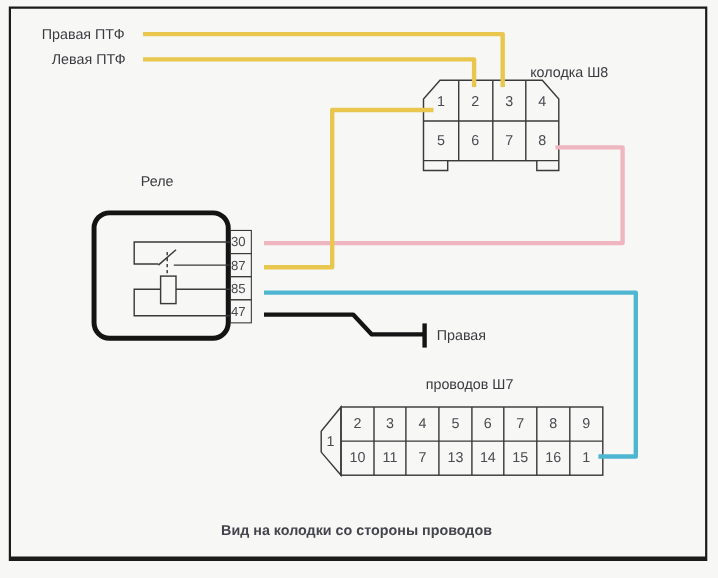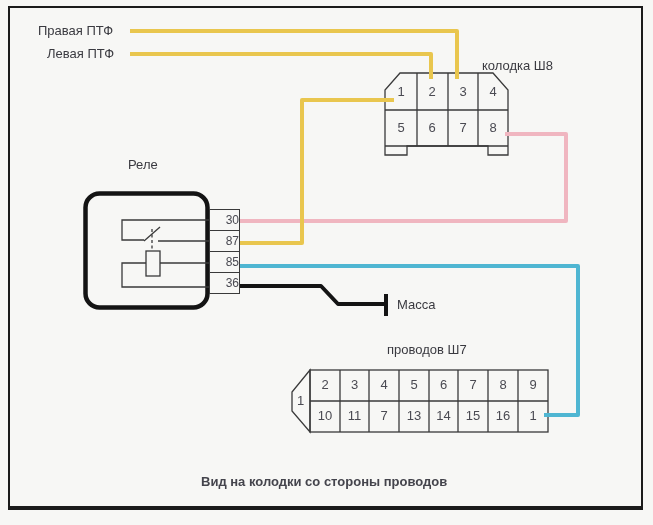--- a/index.html
+++ b/index.html
@@ -22,23 +22,23 @@
   }
   .caption{font-weight:bold;color:#44444c;}
   .num{
     position:absolute;font-size:13px;color:#4a4a52;text-align:center;
     line-height:14px;
   }
   .relay-pins{
     position:absolute;left:209px;top:209px;width:31px;
   }
   .relay-pin{
-    box-sizing:border-box;width:31px;height:22px;margin-top:-1px;
+    box-sizing:border-box;width:20px;height:22px;margin-top:-1px;
     border:1px solid #3a3a3a;
-    font-size:12px;color:#4a4a52;text-align:right;line-height:20px;
+    font-size:12px;color:#4a4a52;text-align:left;line-height:20px;
   }
   .relay-pin:first-child{margin-top:0;}
 </style>
 </head>
 <body>
 
 <div id="stage">
 
   <div class="frame"></div>
 
@@ -86,28 +86,28 @@
       <polyline points="240,286 321,286 338,304 386,304" stroke="#141414"></polyline>
       <line x1="386" y1="294" x2="386" y2="316" stroke="#141414"></line>
     </g>
   </svg>
 
   <div class="lbl" style="left:38px;top:24px">Правая ПТФ</div>
   <div class="lbl" style="left:47px;top:47px">Левая ПТФ</div>
   <div class="lbl" style="left:128px;top:158px">Реле</div>
   <div class="lbl" style="left:482px;top:59px">колодка Ш8</div>
   <div class="lbl" style="left:387px;top:343px">проводов Ш7</div>
-  <div class="lbl" style="left:397px;top:298px">Масса</div>
+  <div class="lbl" style="left:397px;top:298px">Правая</div>
   <div class="lbl caption" style="left:201px;top:475px">Вид на колодки со стороны проводов</div>
 
   <div class="relay-pins">
     <div class="relay-pin">30</div>
     <div class="relay-pin">87</div>
     <div class="relay-pin">85</div>
-    <div class="relay-pin">36</div>
+    <div class="relay-pin">47</div>
   </div>
 
   <span class="num" style="left:386px;top:85px;width:30px">1</span>
   <span class="num" style="left:417px;top:85px;width:30px">2</span>
   <span class="num" style="left:448px;top:85px;width:30px">3</span>
   <span class="num" style="left:478px;top:85px;width:30px">4</span>
   <span class="num" style="left:386px;top:121px;width:30px">5</span>
   <span class="num" style="left:417px;top:121px;width:30px">6</span>
   <span class="num" style="left:448px;top:121px;width:30px">7</span>
   <span class="num" style="left:478px;top:121px;width:30px">8</span>

